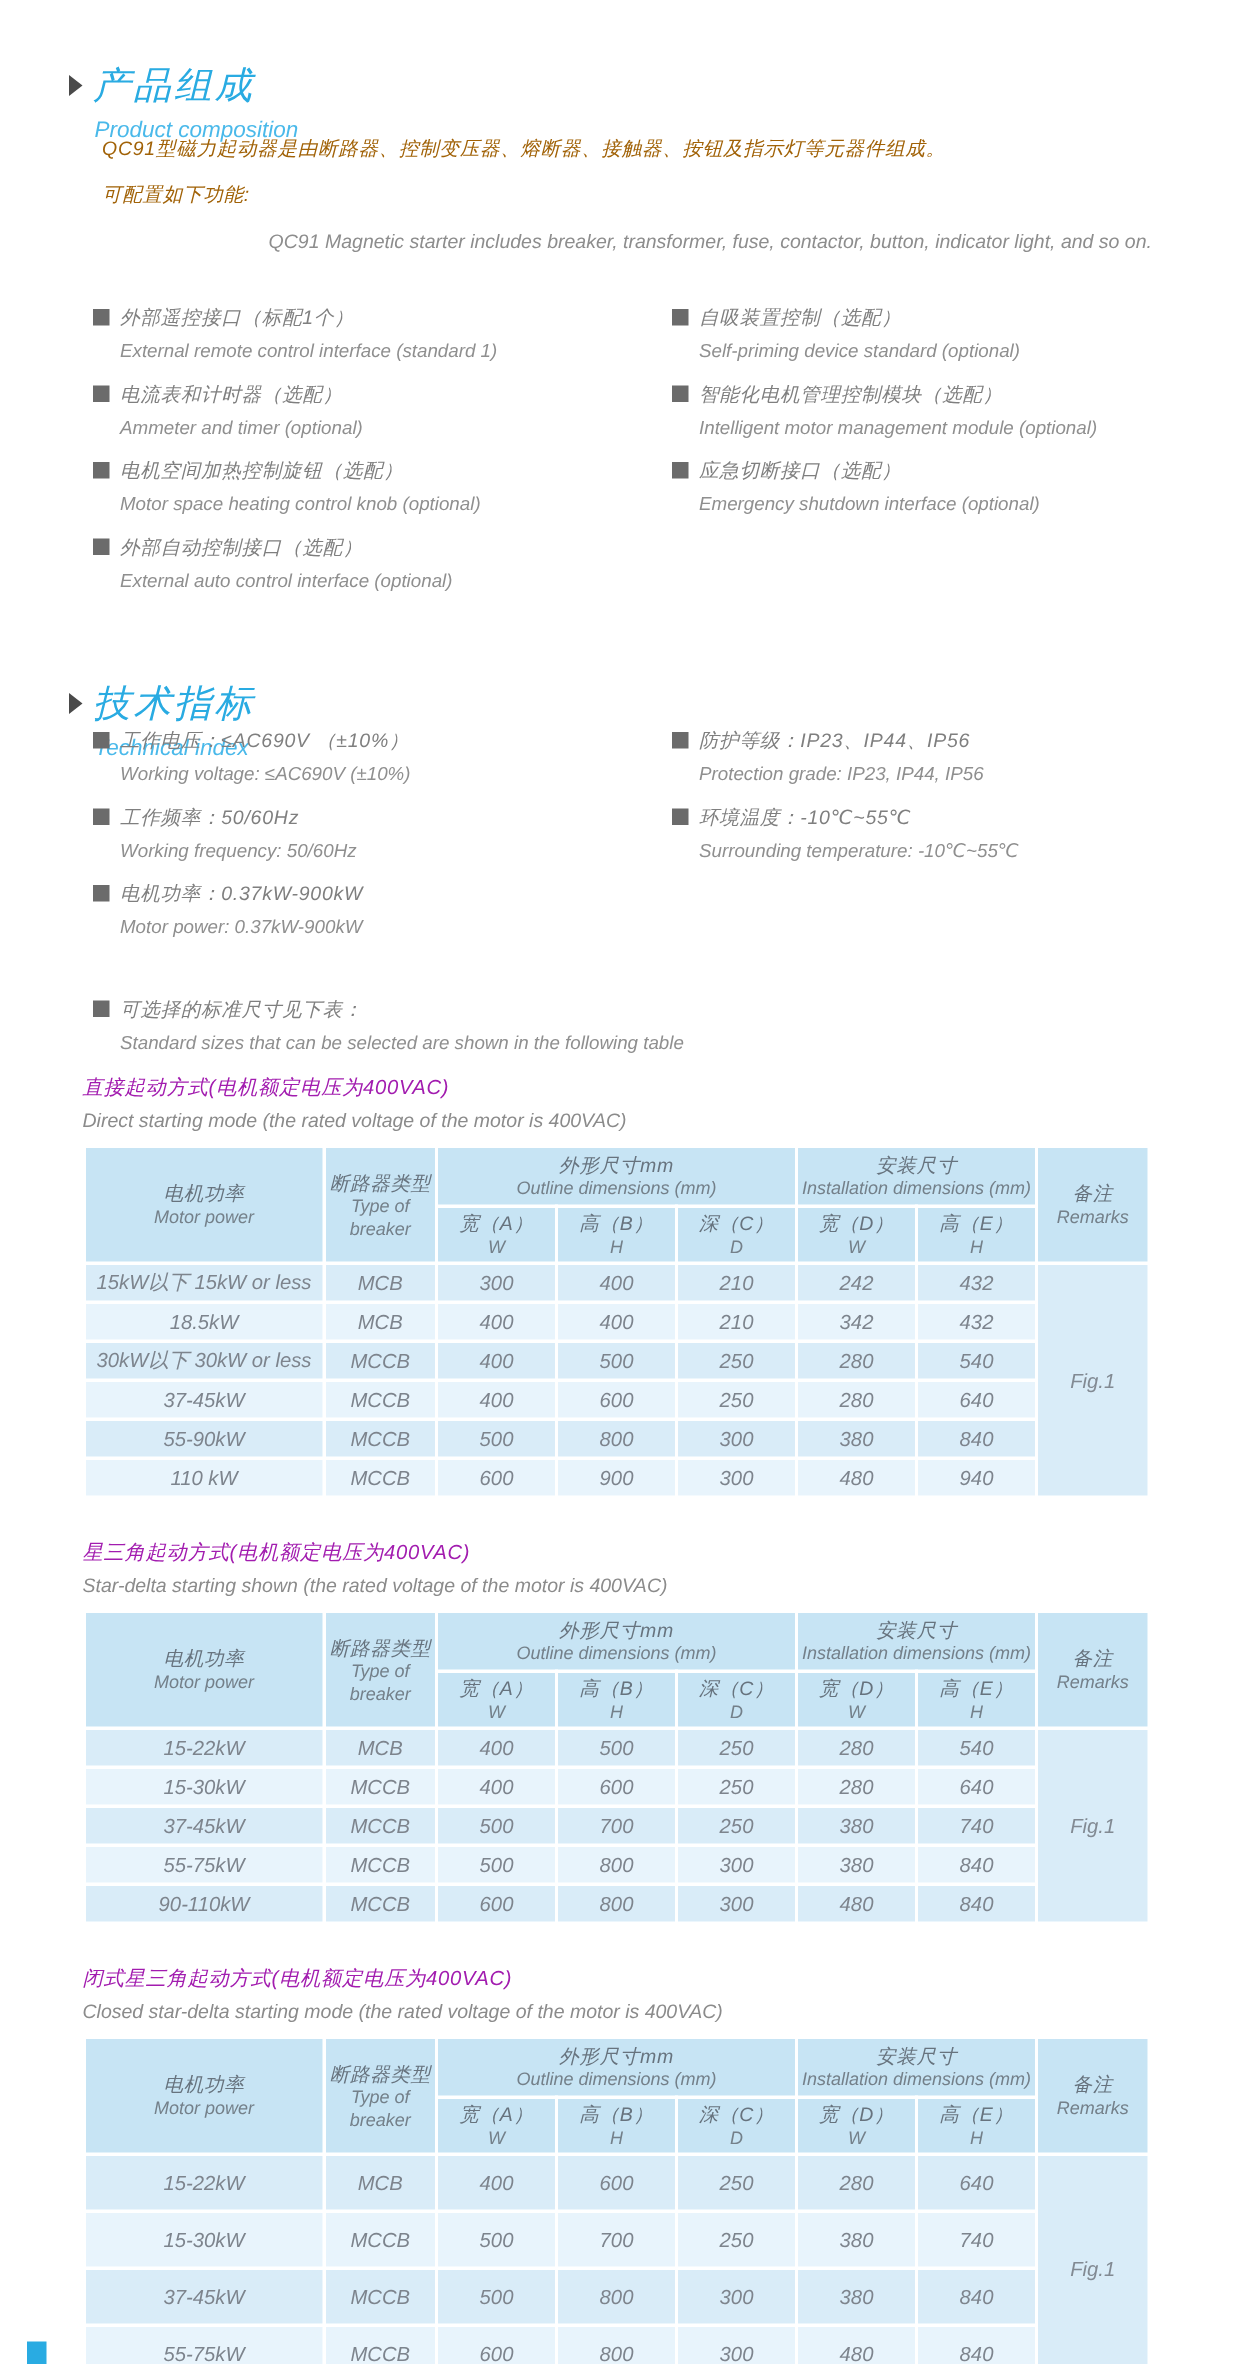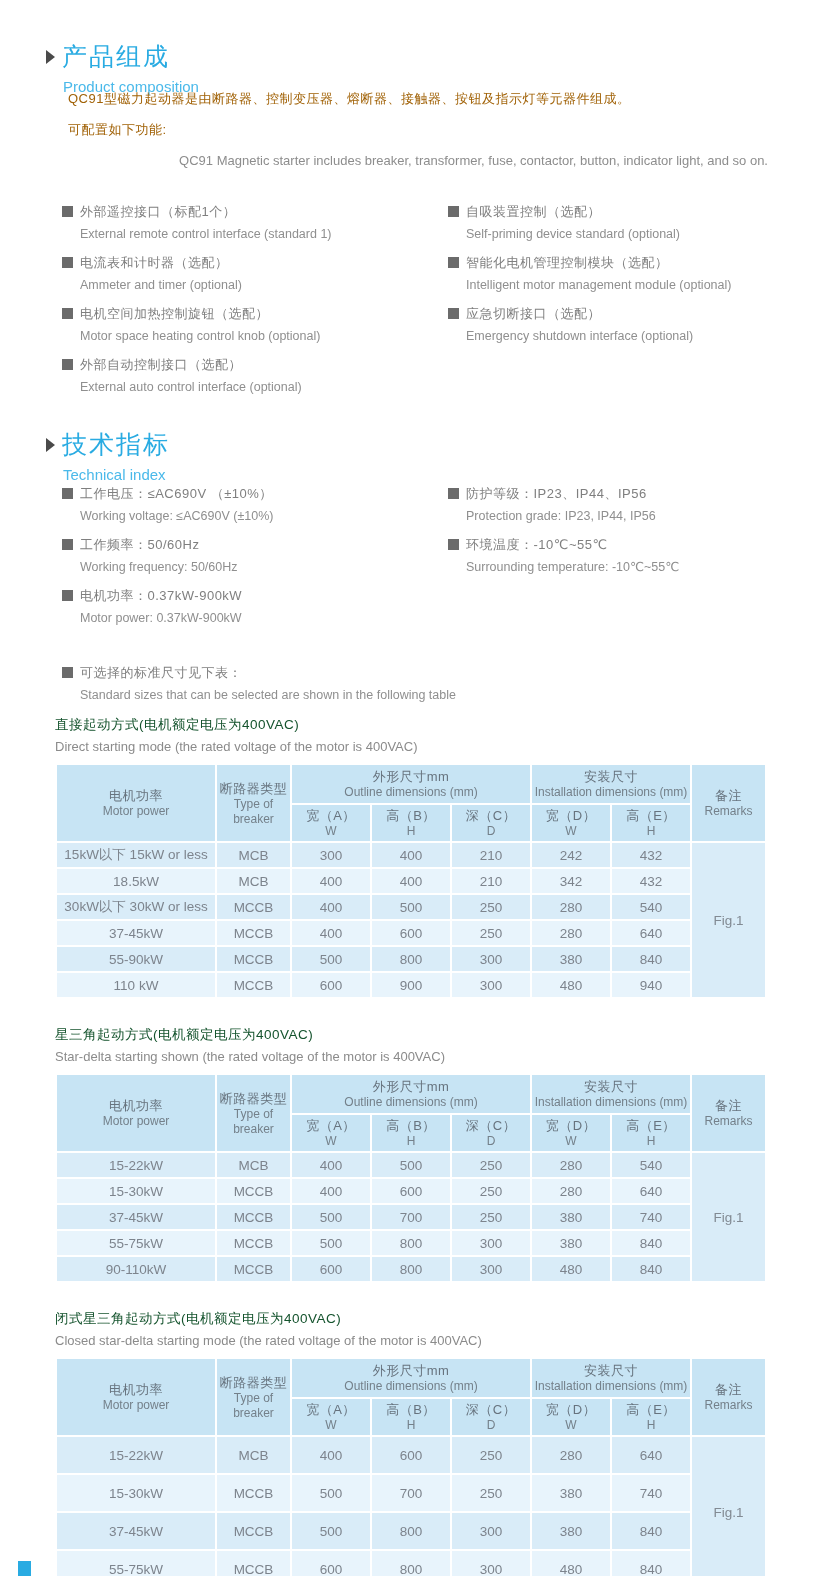--- a/index.html
+++ b/index.html
@@ -1,18 +1,18 @@
 <!DOCTYPE html>
 <html><head>
 <meta charset="utf-8">
 <style>
   html,body{margin:0;padding:0;background:#ffffff;}
   body{font-family:"Liberation Sans","DejaVu Sans",sans-serif;}
   .page{position:relative;width:830px;height:1576px;background:#ffffff;overflow:hidden;}
-  .abs{position:absolute;}
+  .abs{position:absolute;font-style:italic;}
 
   
   .sec-head{display:flex;align-items:center;}
   .tri{display:inline-block;width:0;height:0;border-left:9px solid #4a4a4a;
        border-top:7px solid transparent;border-bottom:7px solid transparent;margin-right:7px;}
   .sec-title{font-size:25px;color:#29abe2;letter-spacing:2px;font-weight:500;}
   .sec-sub{font-size:15px;color:#4ab9ea;margin:5px 0 0 17px;}
 
   
   .para{margin:0;font-size:13px;color:#a16207;line-height:18px;}
@@ -26,21 +26,21 @@
   .feature{margin-bottom:9px;}
   .feature .line{font-size:13px;line-height:19px;}
   .feature .zh{color:#7f7f7f;letter-spacing:.5px;}
   .feature .en{color:#8f8f8f;margin-left:18px;margin-top:4px;font-size:12.5px;}
   .bullet{display:inline-block;width:11px;height:11px;background:#6b6b6b;
           margin-right:7px;vertical-align:-1px;}
 
   
   #tables{width:712px;}
   .table-block{margin-bottom:27px;}
-  .cap-zh{margin:0 0 5px 0;font-size:13.5px;color:#14532d;letter-spacing:.5px;}
+  .cap-zh{margin:0 0 5px 0;font-size:13.5px;color:#a21caf;letter-spacing:.5px;}
   .cap-en{margin:0 0 9px 0;font-size:13px;color:#8b8b8b;}
   table.spec-table{border-collapse:collapse;table-layout:fixed;width:710px;}
   .spec-table th,.spec-table td{border:2px solid #ffffff;text-align:center;
       padding:0;font-weight:400;overflow:hidden;}
   .spec-table th{background:#c7e4f4;}
   .hz{font-size:13px;color:#67737e;line-height:17px;letter-spacing:.5px;}
   .he{font-size:12px;color:#74808a;line-height:15px;}
   .spec-table thead tr.grp th{height:38px;}
   .spec-table thead tr.sub th{height:36px;}
   .spec-table tbody td{font-size:13.5px;color:#7d848d;height:24px;}
@@ -98,21 +98,21 @@
           <div class="line zh"><span class="bullet"></span><span>智能化电机管理控制模块（选配）</span></div>
           <div class="line en">Intelligent motor management module (optional)</div>
         </div>
         <div class="feature">
           <div class="line zh"><span class="bullet"></span><span>应急切断接口（选配）</span></div>
           <div class="line en">Emergency shutdown interface (optional)</div>
         </div>
       </div>
   </div>
 
-  <div class="abs" style="top:428px;left:46px">
+  <div class="abs" style="top:452px;left:46px">
     <div class="sec-head">
       <span class="tri"></span>
       <span class="sec-title">技术指标</span>
     </div>
     <div class="sec-sub">Technical index</div>
   </div>
 
   <div class="abs" style="top:484px;left:62px;width:740px;height:170px">
     <div class="col colL" id="specs-left">
         <div class="feature">

